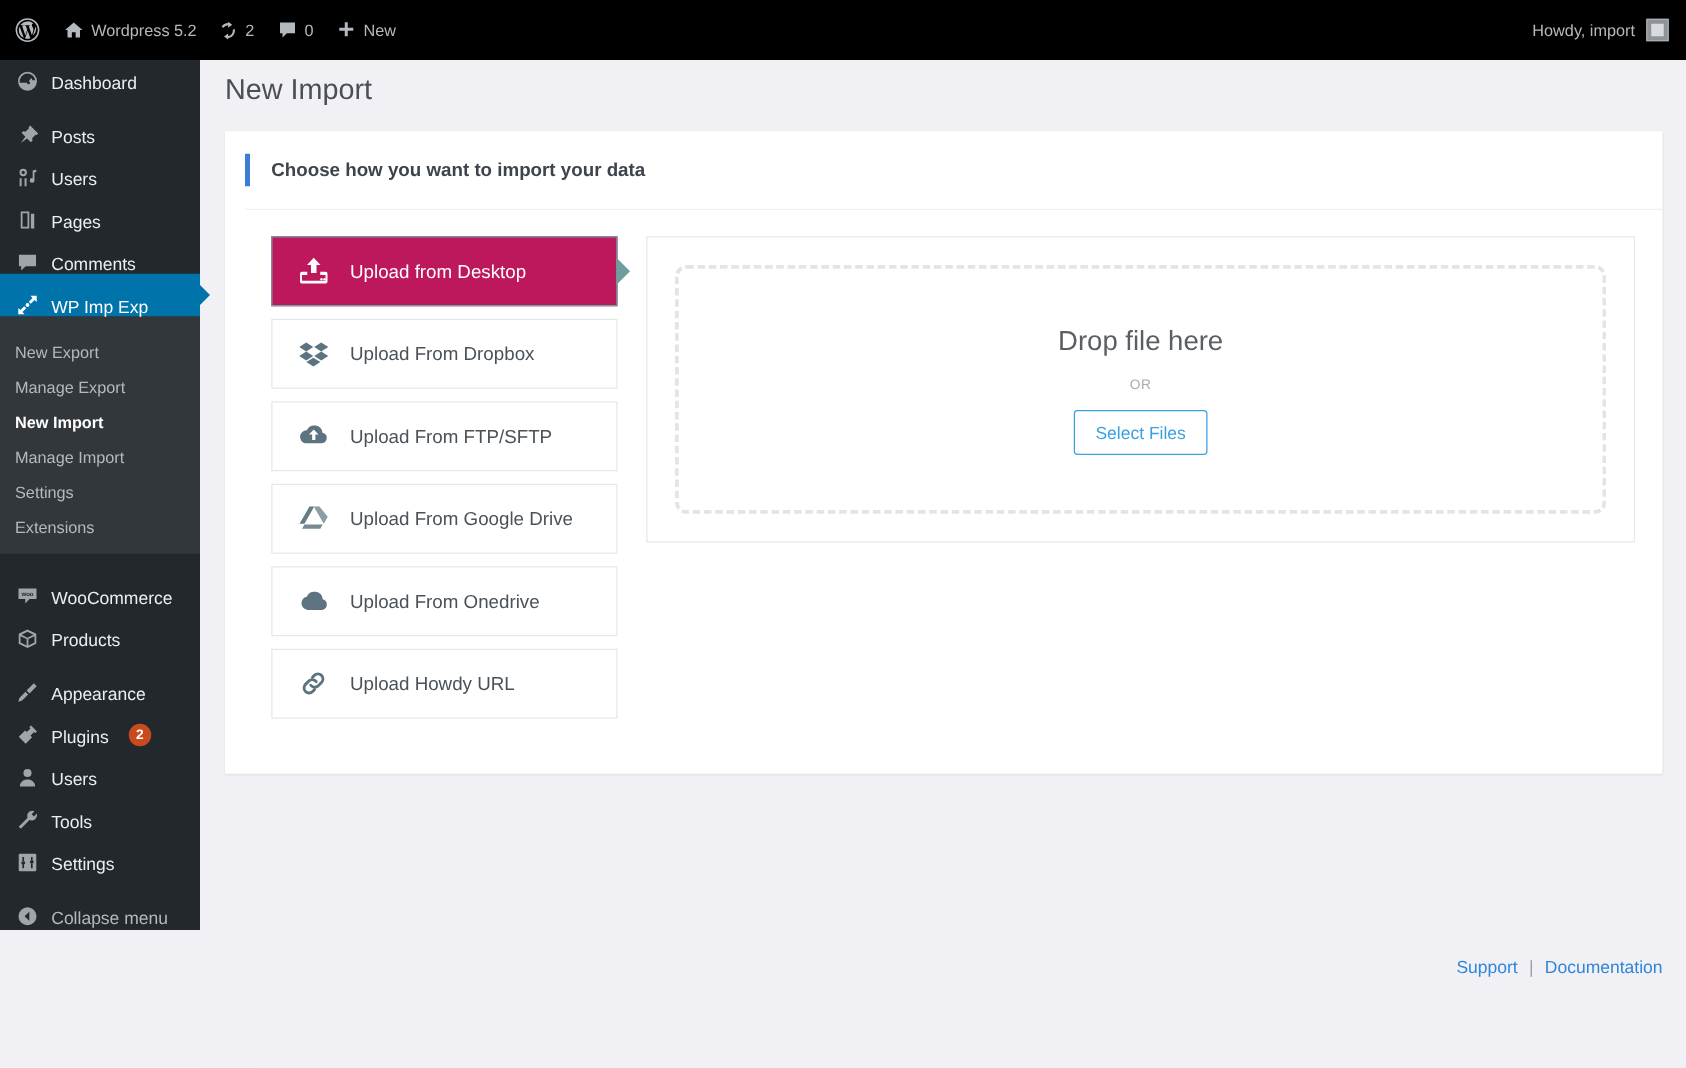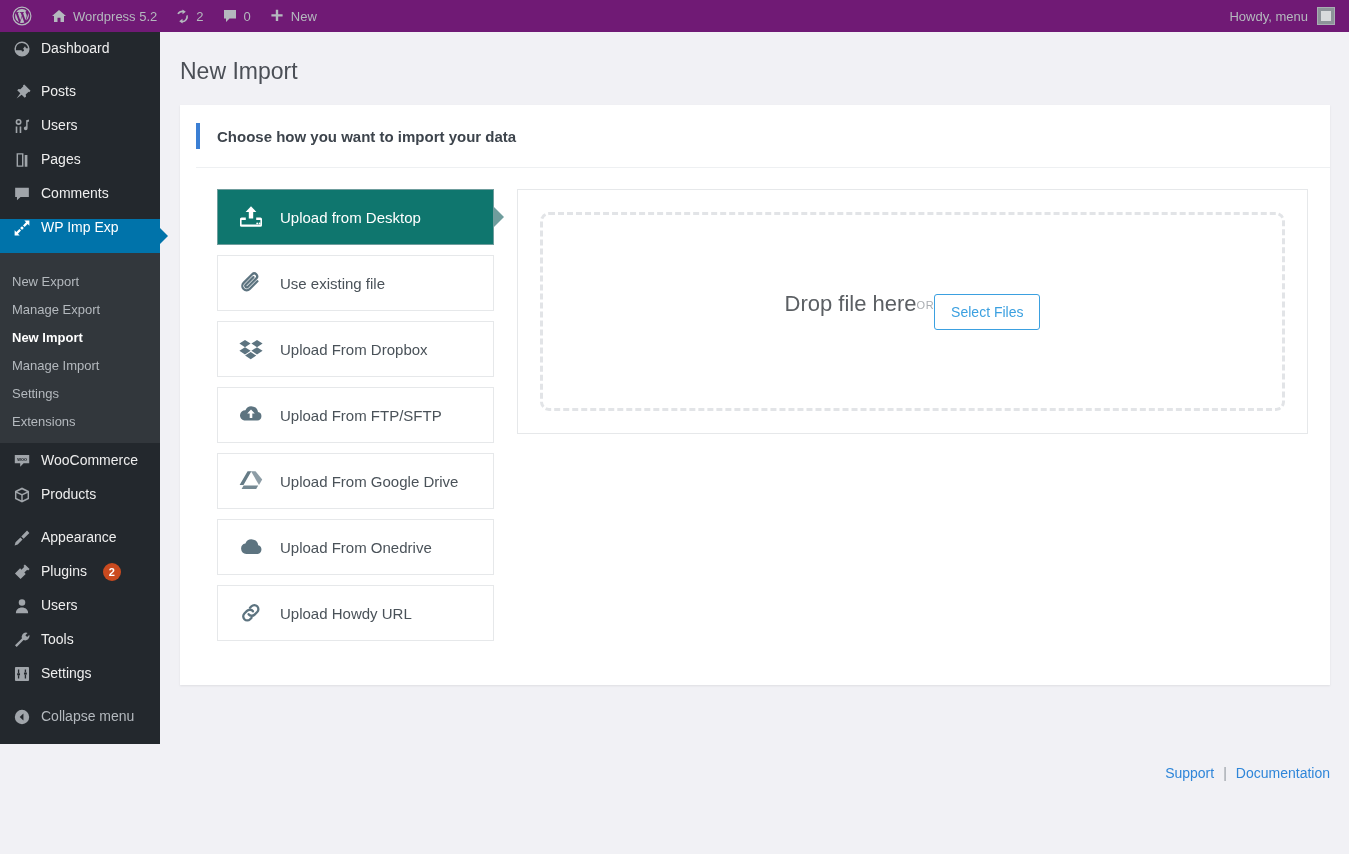--- a/index.html
+++ b/index.html
@@ -10,22 +10,22 @@
     overflow: hidden;
     background: #f1f1f5;
     font-family: "Liberation Sans", sans-serif;
     -webkit-font-smoothing: antialiased;
   }
 
   
   #adminbar {
     position: absolute;
     top: 0; left: 0;
-    width: 1349px; height: 32px;
-    background: #701a75;
+    width: 1349px; height: 48px;
+    background: #000000;
     display: flex;
     align-items: center;
     color: #b4b9be;
     font-size: 13px;
     z-index: 50;
   }
   .ab-item {
     display: flex;
     align-items: center;
     height: 32px;
@@ -63,21 +63,21 @@
   #sidebar {
     position: absolute;
     top: 32px; left: 0;
     width: 160px;
     height: 712px;
     background: #23282d;
     z-index: 40;
   }
   .menu-item {
     display: flex;
-    align-items: flex-start;
+    align-items: flex-end;
     gap: 9px;
     height: 34px;
     padding: 0 0 0 12px;
     color: #eeeeee;
     font-size: 14px;
     position: relative;
   }
   .menu-item .mi-icon {
     width: 20px;
     display: flex;
@@ -196,21 +196,21 @@
   }
   .method .m-icon {
     width: 30px;
     display: flex;
     align-items: center;
     justify-content: center;
     color: #5d7480;
   }
   .method .m-icon svg { display: block; }
   .method.active {
-    background: #0f766e;
+    background: #be185d;
     border-color: #6f9d9d;
     color: #ffffff;
   }
   .method.active .m-icon { color: #ffffff; }
   .method.active::after {
     content: "";
     position: absolute;
     right: -11px; top: 50%;
     transform: translateY(-50%);
     border-style: solid;
@@ -224,21 +224,21 @@
     border: 1px solid #e6e8ea;
     background: #fff;
     height: 245px;
     padding: 22px;
   }
   .dropzone {
     height: 100%;
     border: 3px dashed #e2e4e7;
     border-radius: 9px;
     display: flex;
-    flex-direction: row;
+    flex-direction: column;
     align-items: center;
     justify-content: center;
   }
   .drop-title {
     font-size: 22px;
     color: #5b5f63;
     font-weight: 400;
     margin-bottom: 16px;
   }
   .drop-or {
@@ -314,21 +314,21 @@
   <div class="ab-item">
     <span class="ab-icon">
       <svg width="16" height="16" viewBox="0 0 16 16" fill="#b4b9be">
         <path d="M6.8 1.8h2.4v4.4h4.4v2.4H9.2v4.4H6.8V8.6H2.4V6.2h4.4V1.8z"></path>
       </svg>
     </span>
     <span>New</span>
   </div>
 
   <div class="ab-right">
-    <span>Howdy, menu</span>
+    <span>Howdy, import</span>
     <span class="ab-avatar"></span>
   </div>
 </div>
 
 <div id="sidebar">
 
   <div style="height:8px"></div>
 
   <div class="menu-item">
     <span class="mi-icon">
@@ -503,28 +503,20 @@
             <svg width="26" height="26" viewBox="0 0 26 26" fill="currentColor">
               <path d="M13 2.2 7.6 8h3.2v6.4h4.4V8h3.2L13 2.2z"></path>
               <path d="M3.6 13.4h4.2v2.6H3.6v4.6h18.8v-4.6h-4.2v-2.6h4.2a1.6 1.6 0 0 1 1.6 1.6v6.2a1.6 1.6 0 0 1-1.6 1.6H3.6A1.6 1.6 0 0 1 2 21V15a1.6 1.6 0 0 1 1.6-1.6z"></path>
               <circle cx="19.2" cy="19.4" r=".95"></circle>
               <circle cx="21.6" cy="19.4" r=".95"></circle>
             </svg>
           </span>
           <span>Upload from Desktop</span>
         </div>
 
-        <div class="method">
-          <span class="m-icon">
-            <svg width="26" height="26" viewBox="0 0 26 26" fill="none" stroke="currentColor" stroke-width="2.3" stroke-linecap="round">
-              <path d="M19.4 11.3 11.7 19a4.3 4.3 0 1 1-6.1-6.1l8.6-8.6a2.9 2.9 0 0 1 4.1 4.1l-8.6 8.6a1.5 1.5 0 0 1-2.1-2.1l7.8-7.8"></path>
-            </svg>
-          </span>
-          <span>Use existing file</span>
-        </div>
 
         <div class="method">
           <span class="m-icon">
             <svg width="26" height="26" viewBox="0 0 26 26" fill="currentColor">
               <path d="M7 4 1.4 7.6 7 11.2l5.6-3.6L7 4zM19 4l-5.6 3.6L19 11.2l5.6-3.6L19 4zM1.4 14.8 7 18.4l5.6-3.6L7 11.2l-5.6 3.6zM19 11.2l-5.6 3.6 5.6 3.6 5.6-3.6-5.6-3.6zM7.1 19.6 12.7 23.2l5.6-3.6-5.6-3.5-5.6 3.5z"></path>
             </svg>
           </span>
           <span>Upload From Dropbox</span>
         </div>
 

